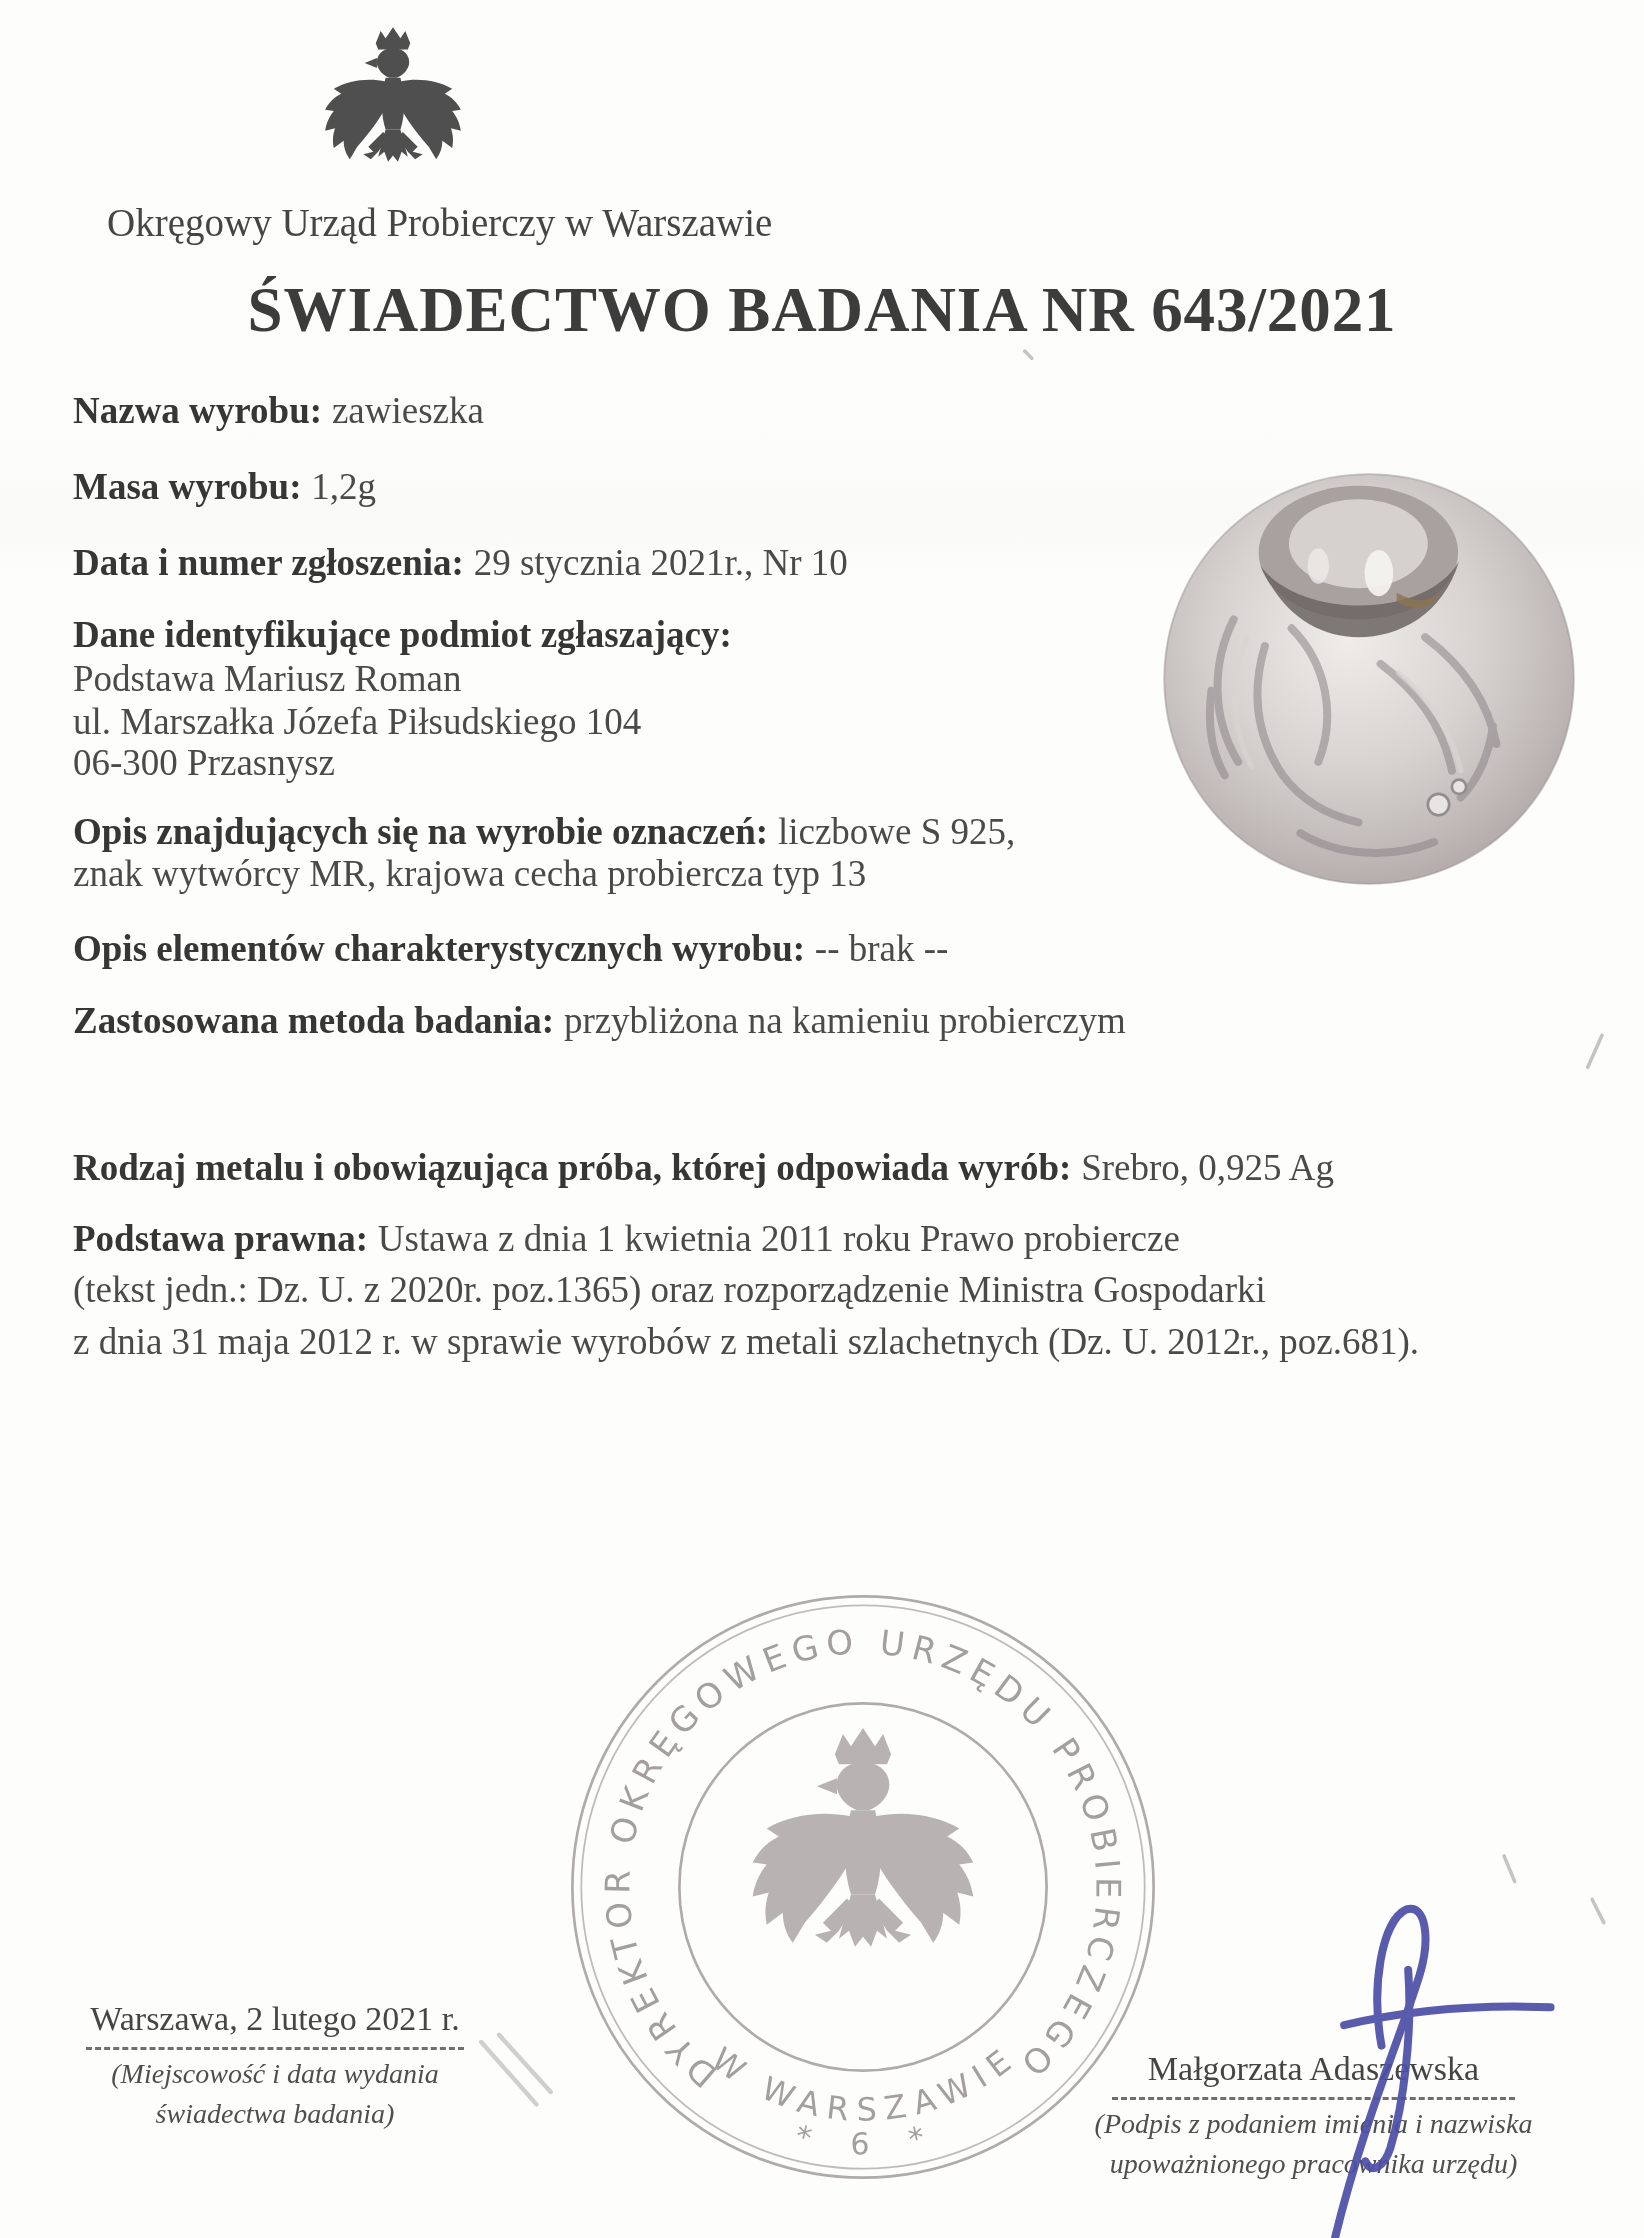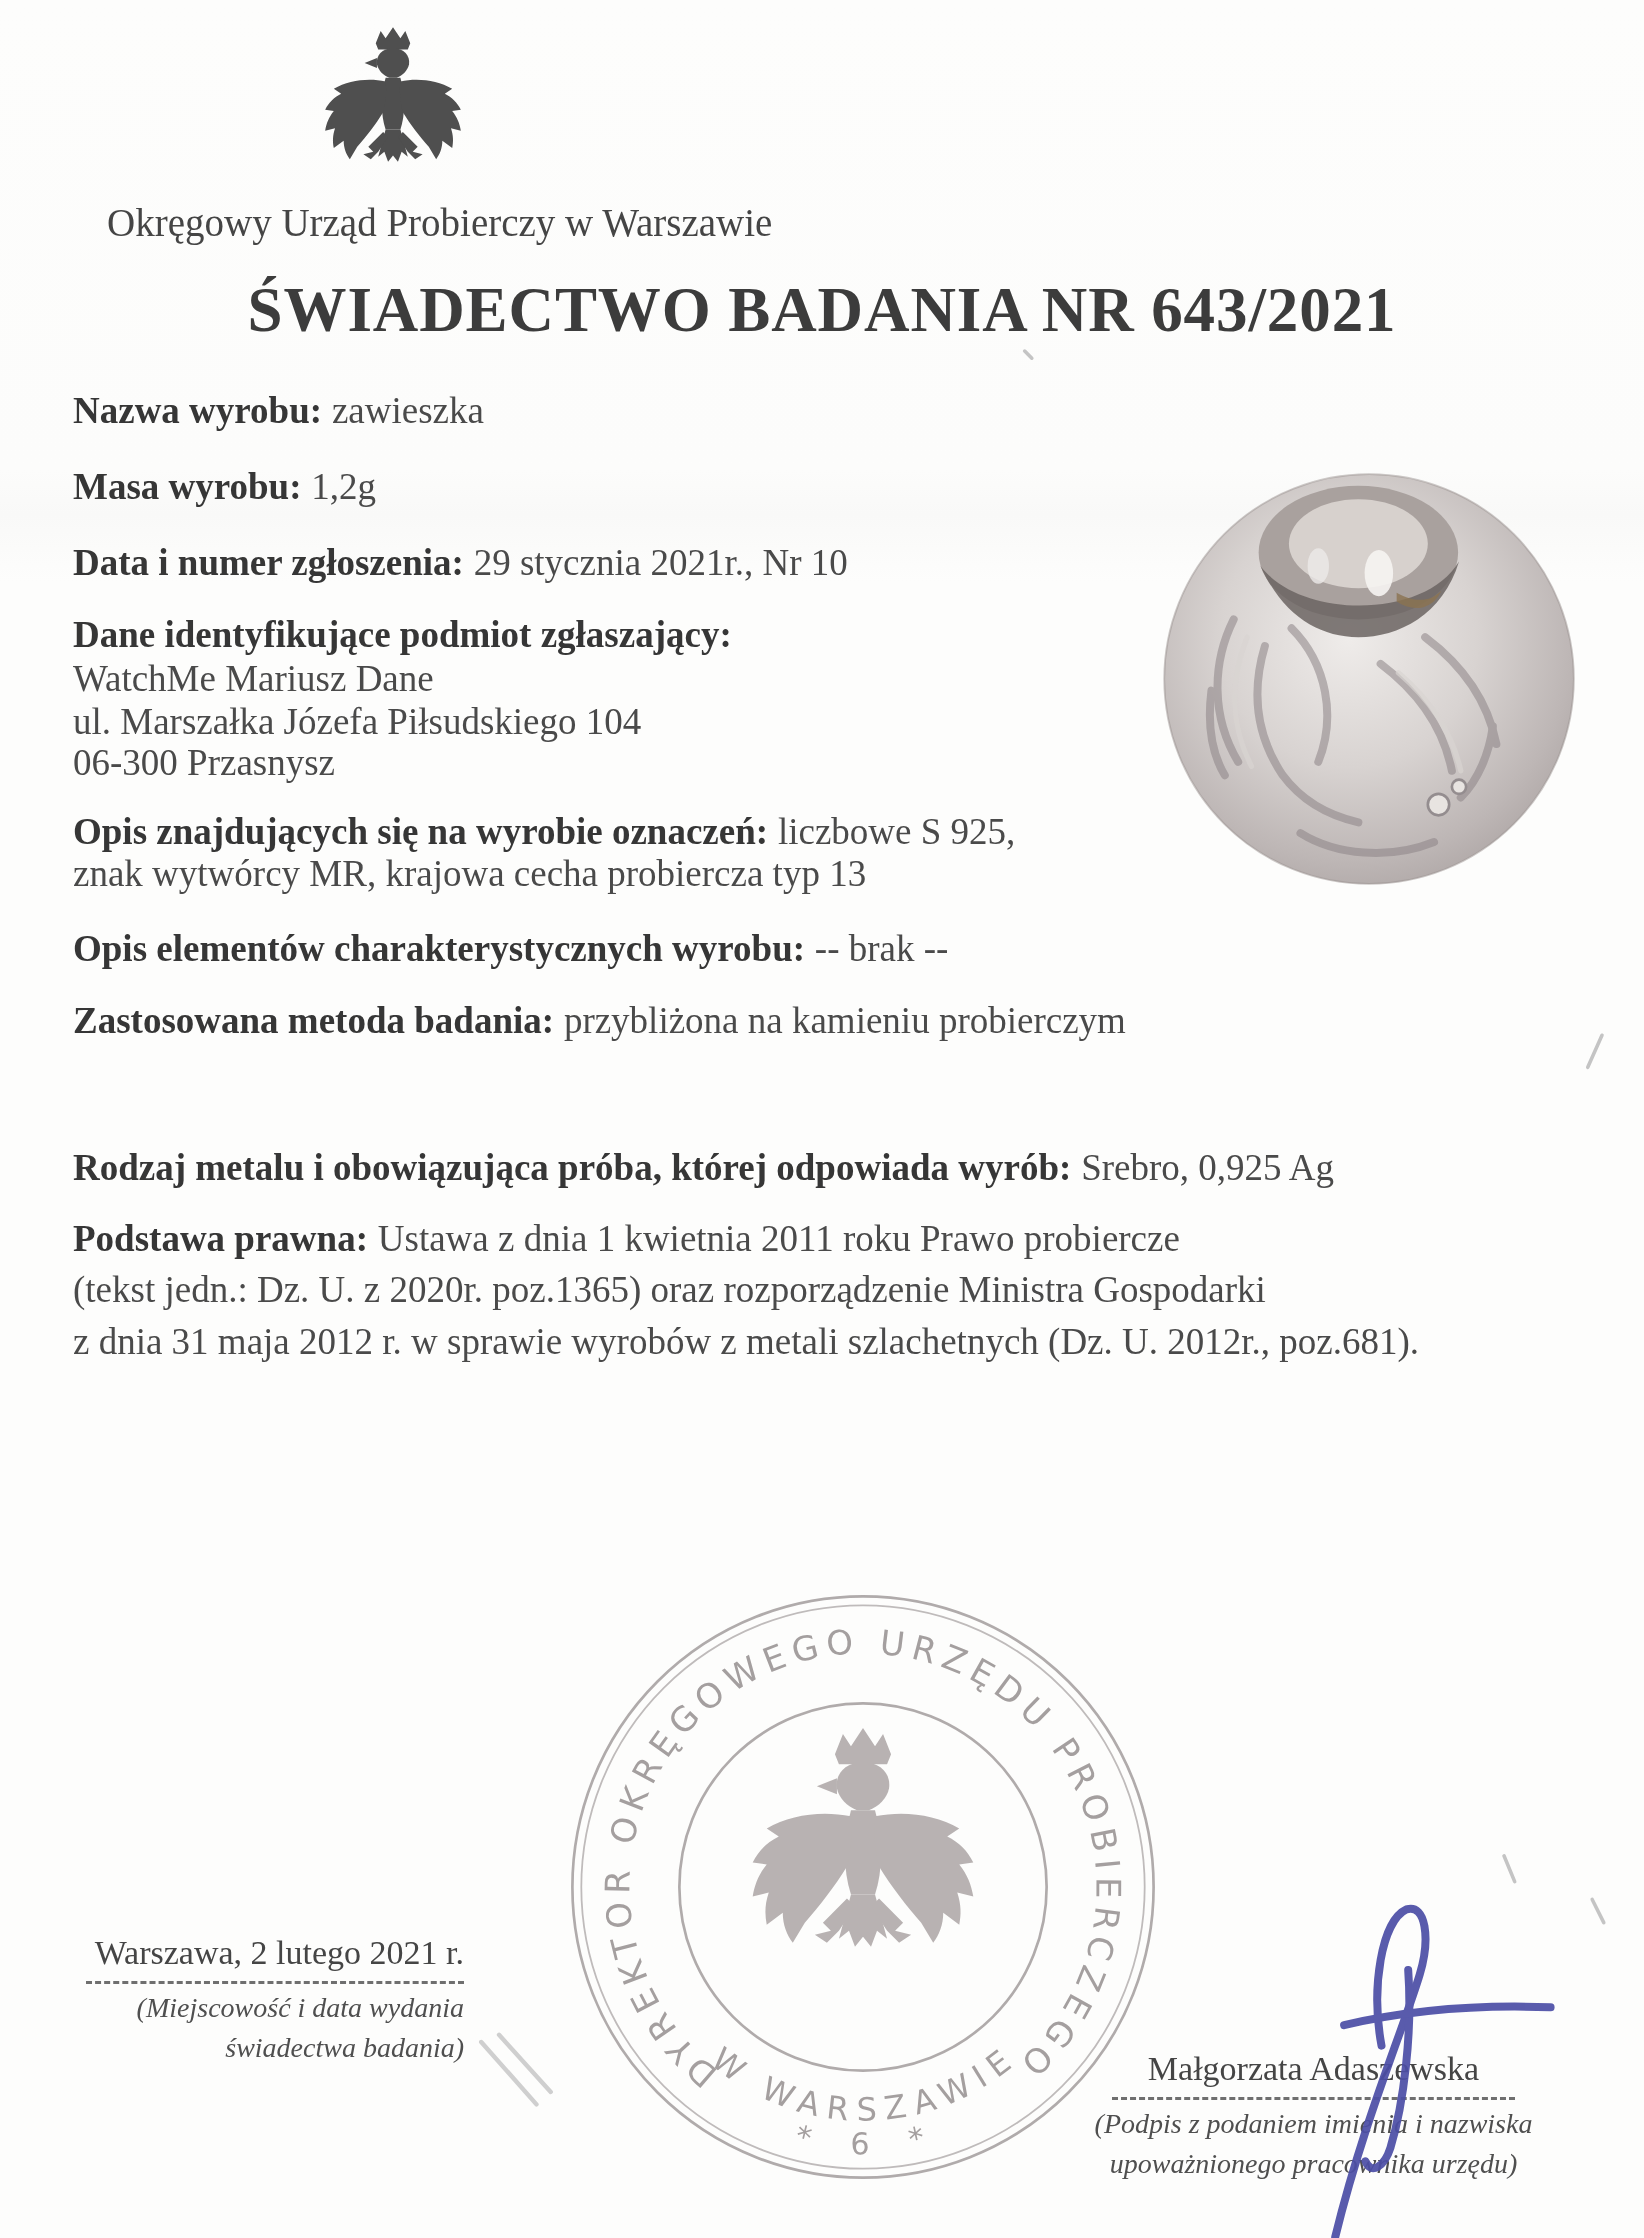--- a/index.html
+++ b/index.html
@@ -27,21 +27,21 @@
   }
   .lbl{font-weight:bold;color:#363636;}
   .val{margin-left:9.8px;}
   .emblem{position:absolute;left:319px;top:5.3px;width:148px;height:185px;}
   .bead{position:absolute;left:1158px;top:459px;width:423px;height:441px;}
   .stamp{position:absolute;left:551px;top:1575px;width:624px;height:624px;opacity:.85;}
   .stamp text{font-family:"DejaVu Sans", sans-serif;fill:#958f8f;}
   .sig{position:absolute;left:1248px;top:1854px;width:356px;height:385px;z-index:6;}
   .artifacts{position:absolute;left:0;top:0;width:1644px;height:2238px;pointer-events:none;}
   .footer-block{position:absolute;display:flex;flex-direction:column;align-items:center;}
-  .footer-left{left:86px;top:1934px;width:378px;align-items:flex-end;}
+  .footer-left{left:86px;top:2000px;width:378px;}
   .footer-right{left:1112px;top:2050px;width:403px;}
   .footer-name{font-size:34px;color:#454545;white-space:nowrap;text-align:center;}
   .footer-dash{width:100%;border-top:3.6px dashed #6f6f6f;margin-top:9px;}
   .footer-cap{font-style:italic;font-size:28px;color:#4f4f4f;line-height:40px;white-space:nowrap;text-align:center;margin-top:3.6px;}
   .eagle-dark{color:#4f4f4f;}
   .eagle-light{color:#ada6a6;}
 </style>
 </head>
 <body>
 
@@ -78,21 +78,21 @@
   <div class="line" style="top:465px">
     <span class="lbl">Masa wyrobu:</span><span class="val">1,2g</span>
   </div>
   <div class="line" style="top:541px">
     <span class="lbl">Data i numer zgłoszenia:</span><span class="val">29 stycznia 2021r., Nr 10</span>
   </div>
   <div class="line" style="top:613px">
     <span class="lbl">Dane identyfikujące podmiot zgłaszający:</span>
   </div>
   <div class="line" style="top:657px">
-    <span>WatchMe Mariusz Dane</span>
+    <span>Podstawa Mariusz Roman</span>
   </div>
   <div class="line" style="top:700px">
     <span>ul. Marszałka Józefa Piłsudskiego 104</span>
   </div>
   <div class="line" style="top:741px">
     <span>06-300 Przasnysz</span>
   </div>
   <div class="line" style="top:810px">
     <span class="lbl">Opis znajdujących się na wyrobie oznaczeń:</span><span class="val">liczbowe S 925,</span>
   </div>

